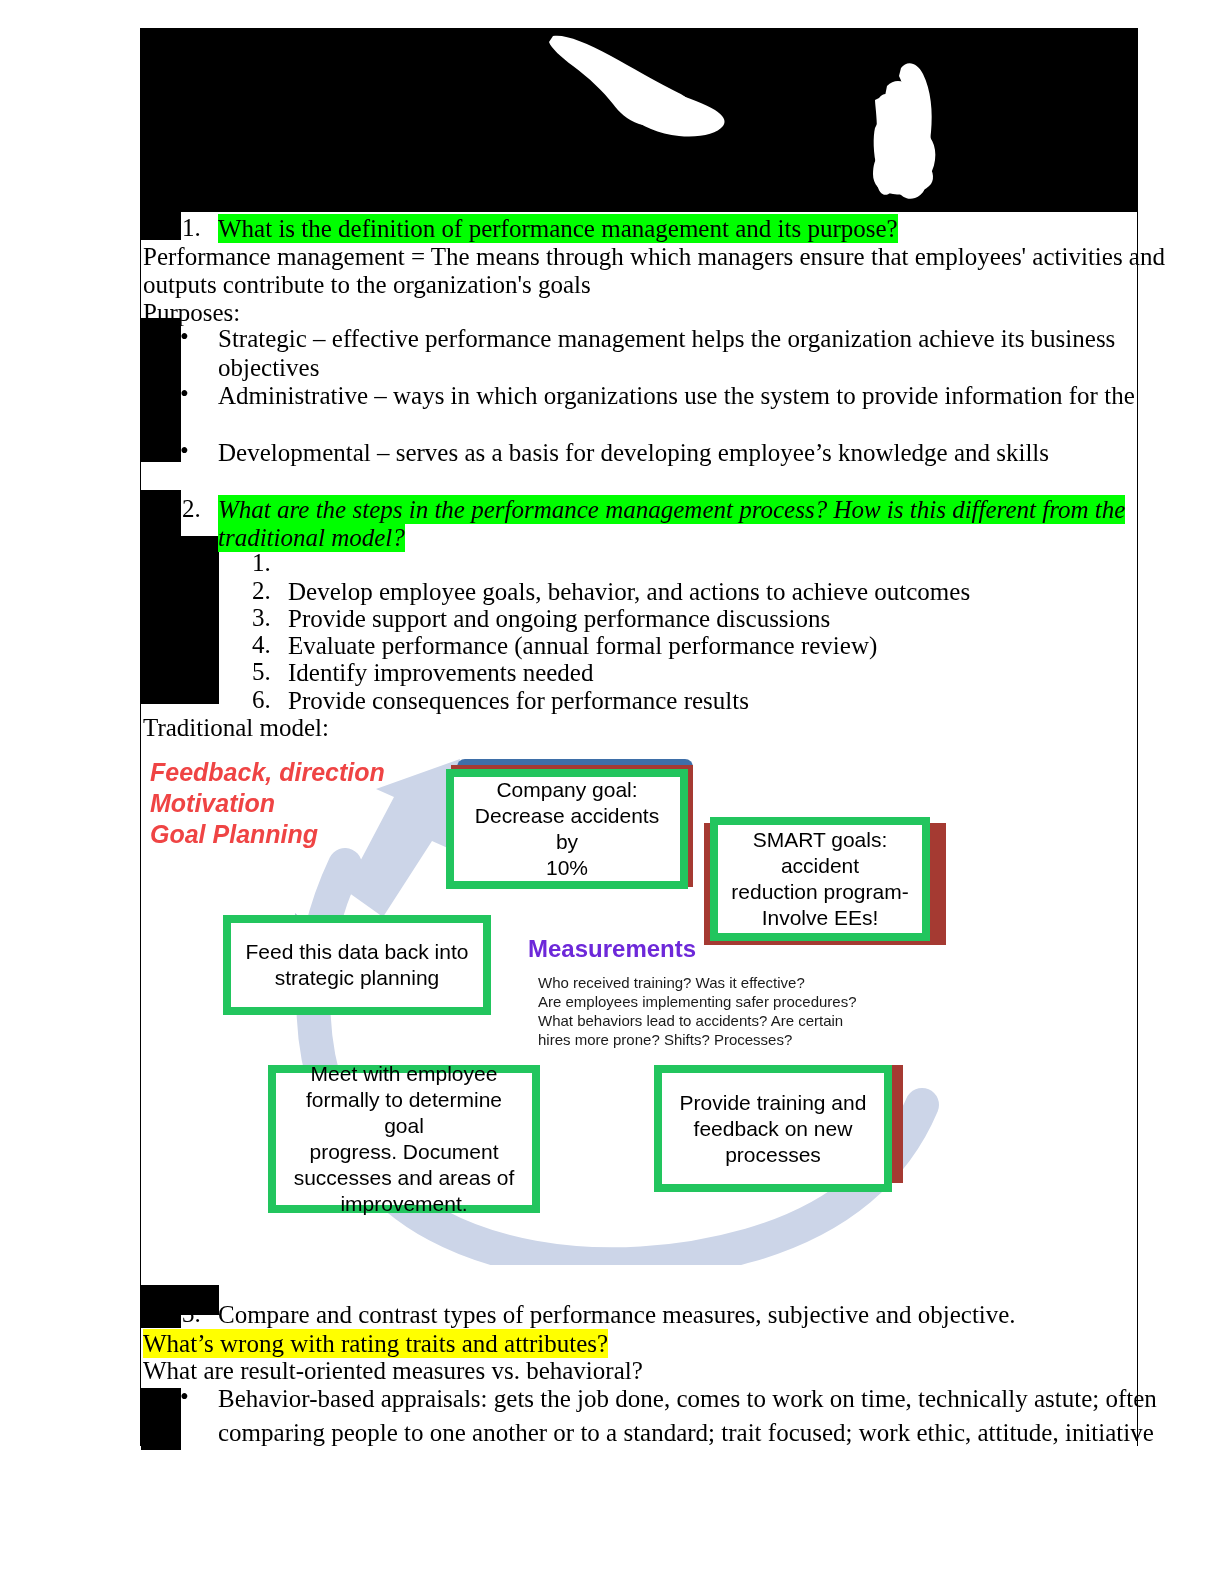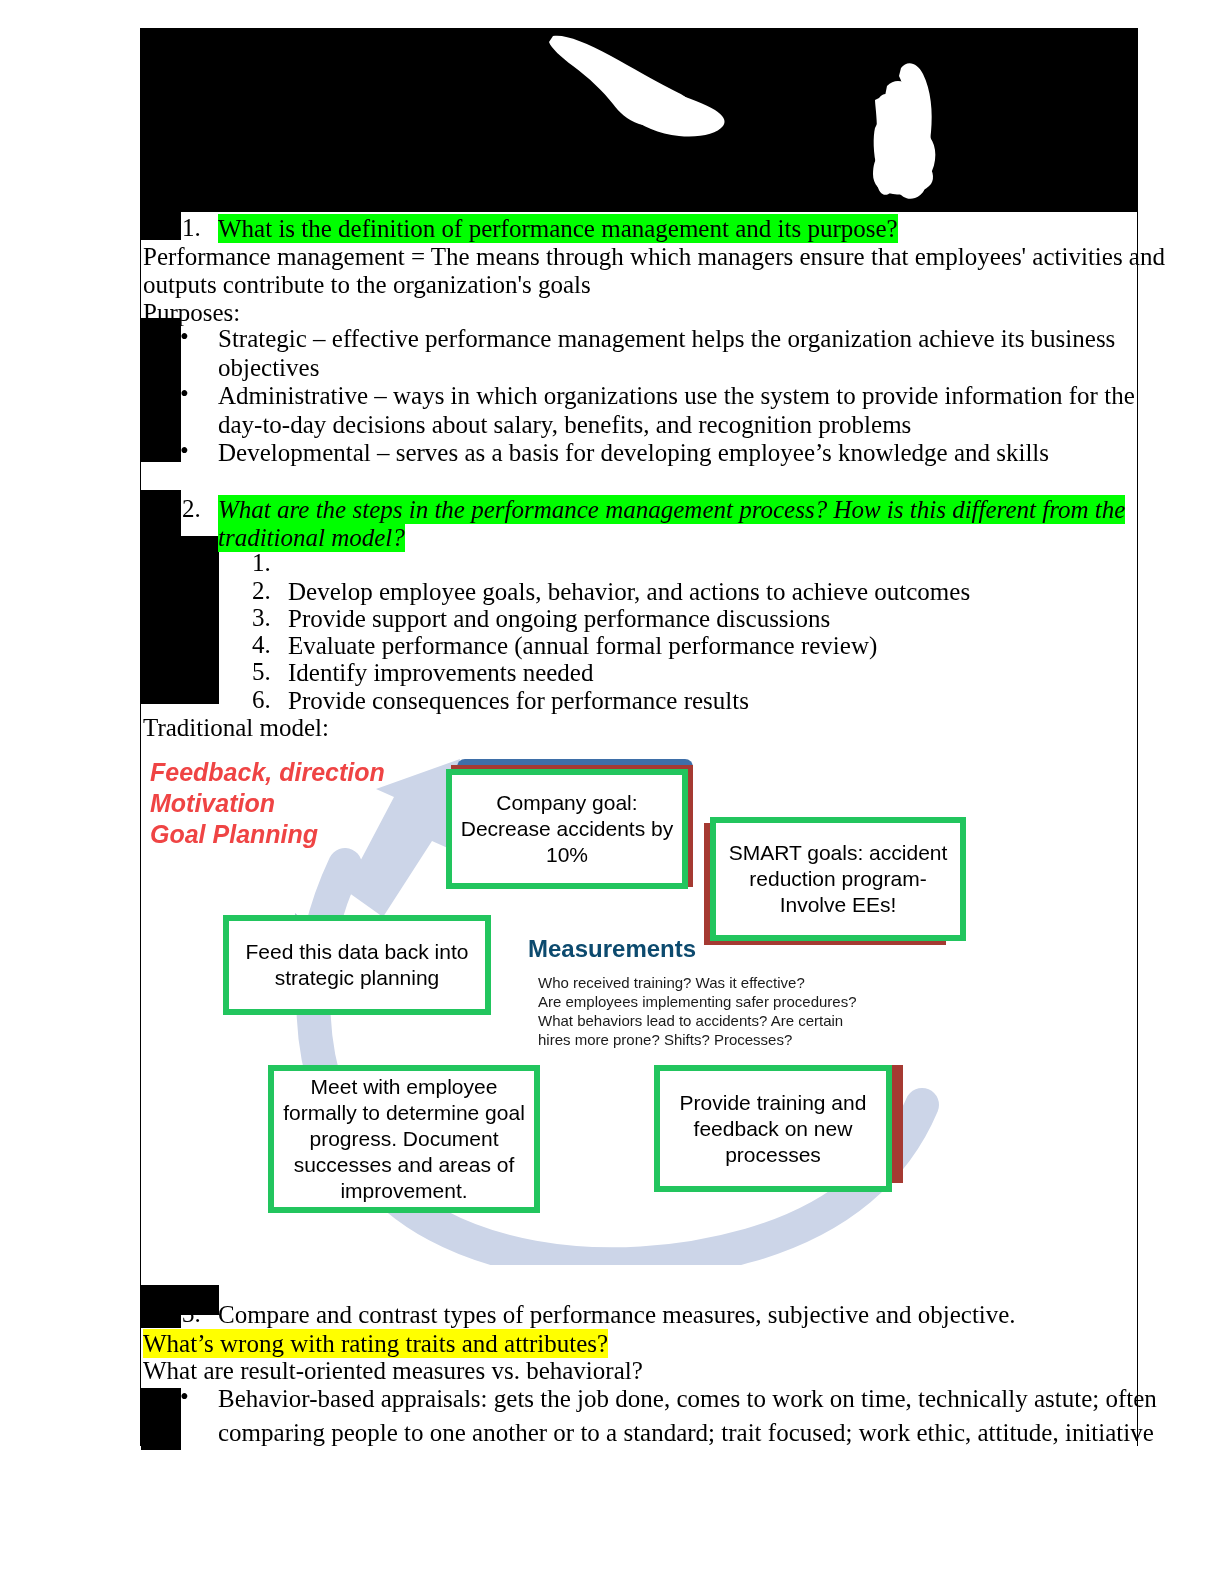--- a/index.html
+++ b/index.html
@@ -68,21 +68,21 @@
   
   #diagram {
     position: absolute;
     left: 140px; top: 745px;
     width: 998px; height: 520px;
   }
   .cyc-svg { position: absolute; left: 0; top: 0; }
 
   .dbox {
     position: absolute;
-    border: 6px solid #22c55e;
+    border: 8px solid #22c55e;
     background: #ffffff;
     box-sizing: border-box;
     font-family: "Liberation Sans", sans-serif;
     font-size: 21px;
     line-height: 26px;
     color: #000;
     text-align: center;
     display: flex;
     align-items: center;
     justify-content: center;
@@ -106,21 +106,21 @@
     font-size: 25px;
     line-height: 31px;
     color: #ef4444;
     white-space: pre-line;
   }
   .meas-title {
     position: absolute;
     font-family: "Liberation Sans", sans-serif;
     font-weight: bold;
     font-size: 24px;
-    color: #0c4a6e;
+    color: #6d28d9;
   }
   .meas-body {
     position: absolute;
     font-family: "Liberation Sans", sans-serif;
     font-size: 15px;
     line-height: 19px;
     color: #1a1a1a;
     white-space: pre-line;
   }
 </style>
@@ -166,21 +166,20 @@
   <span class="txt" style="left:143px; top:242px;">Performance management = The means through which managers ensure that employees' activities and</span>
   <span class="txt" style="left:143px; top:270px;">outputs contribute to the organization's goals</span>
   <span class="txt" style="left:143px; top:298px;">Purposes:</span>
 
   <span class="bullet" style="left:180px; top:324px;">•</span>
   <span class="txt" style="left:218px; top:324px;">Strategic – effective performance management helps the organization achieve its business</span>
   <span class="txt" style="left:218px; top:353px;">objectives</span>
 
   <span class="bullet" style="left:180px; top:381px;">•</span>
   <span class="txt" style="left:218px; top:381px;">Administrative – ways in which organizations use the system to provide information for the</span>
-  <span class="txt" style="left:218px; top:410px;">day-to-day decisions about salary, benefits, and recognition problems</span>
 
   <span class="bullet" style="left:180px; top:438px;">•</span>
   <span class="txt" style="left:218px; top:438px;">Developmental – serves as a basis for developing employee’s knowledge and skills</span>
 
   <span class="numlbl" style="left:182px; top:495px;">2.</span>
   <span class="txt hl-green ital" style="left:218px; top:495px;">What are the steps in the performance management process? How is this different from the</span>
   <span class="txt hl-green ital" style="left:218px; top:523px;">traditional model?</span>
 
   <span class="numlbl" style="left:252px; top:549px;">1.</span>
 
@@ -219,21 +218,21 @@
 Motivation
 Goal Planning</div>
 
     <div class="dbox-shadow-blue" style="left:317px; top:14px; width:236px; height:22px;"></div>
     <div class="dbox-shadow-red" style="left:311px; top:20px; width:242px; height:122px;"></div>
     <div class="dbox" style="left:306px; top:24px; width:242px; height:120px; white-space:pre-line;">Company goal:
 Decrease accidents by
 10%</div>
 
     <div class="dbox-shadow-red" style="left:564px; top:78px; width:242px; height:122px;"></div>
-    <div class="dbox" style="left:570px; top:72px; width:256px; height:124px; white-space:pre-line;">SMART goals: accident
+    <div class="dbox" style="left:570px; top:72px; width:220px; height:124px; white-space:pre-line;">SMART goals: accident
 reduction program-
 Involve EEs!</div>
 
     <div class="dbox" style="left:83px; top:170px; width:268px; height:100px; white-space:pre-line;">Feed this data back into
 strategic planning</div>
 
     <div class="meas-title" style="left:388px; top:190px;">Measurements</div>
     <div class="meas-body" style="left:398px; top:228px;">Who received training? Was it effective?
 Are employees implementing safer procedures?
 What behaviors lead to accidents?  Are certain

